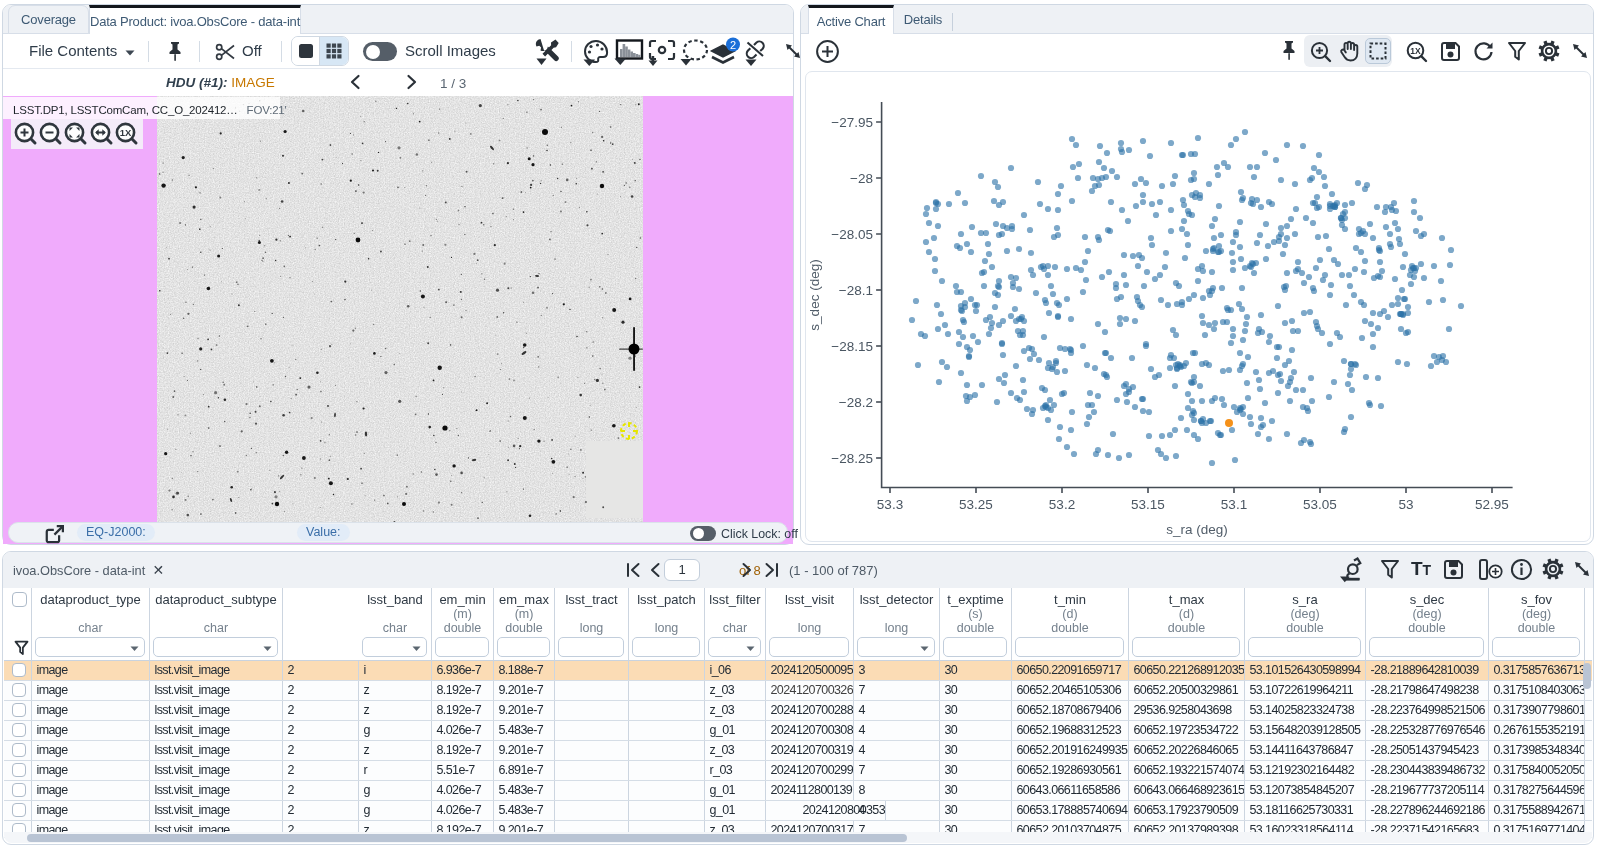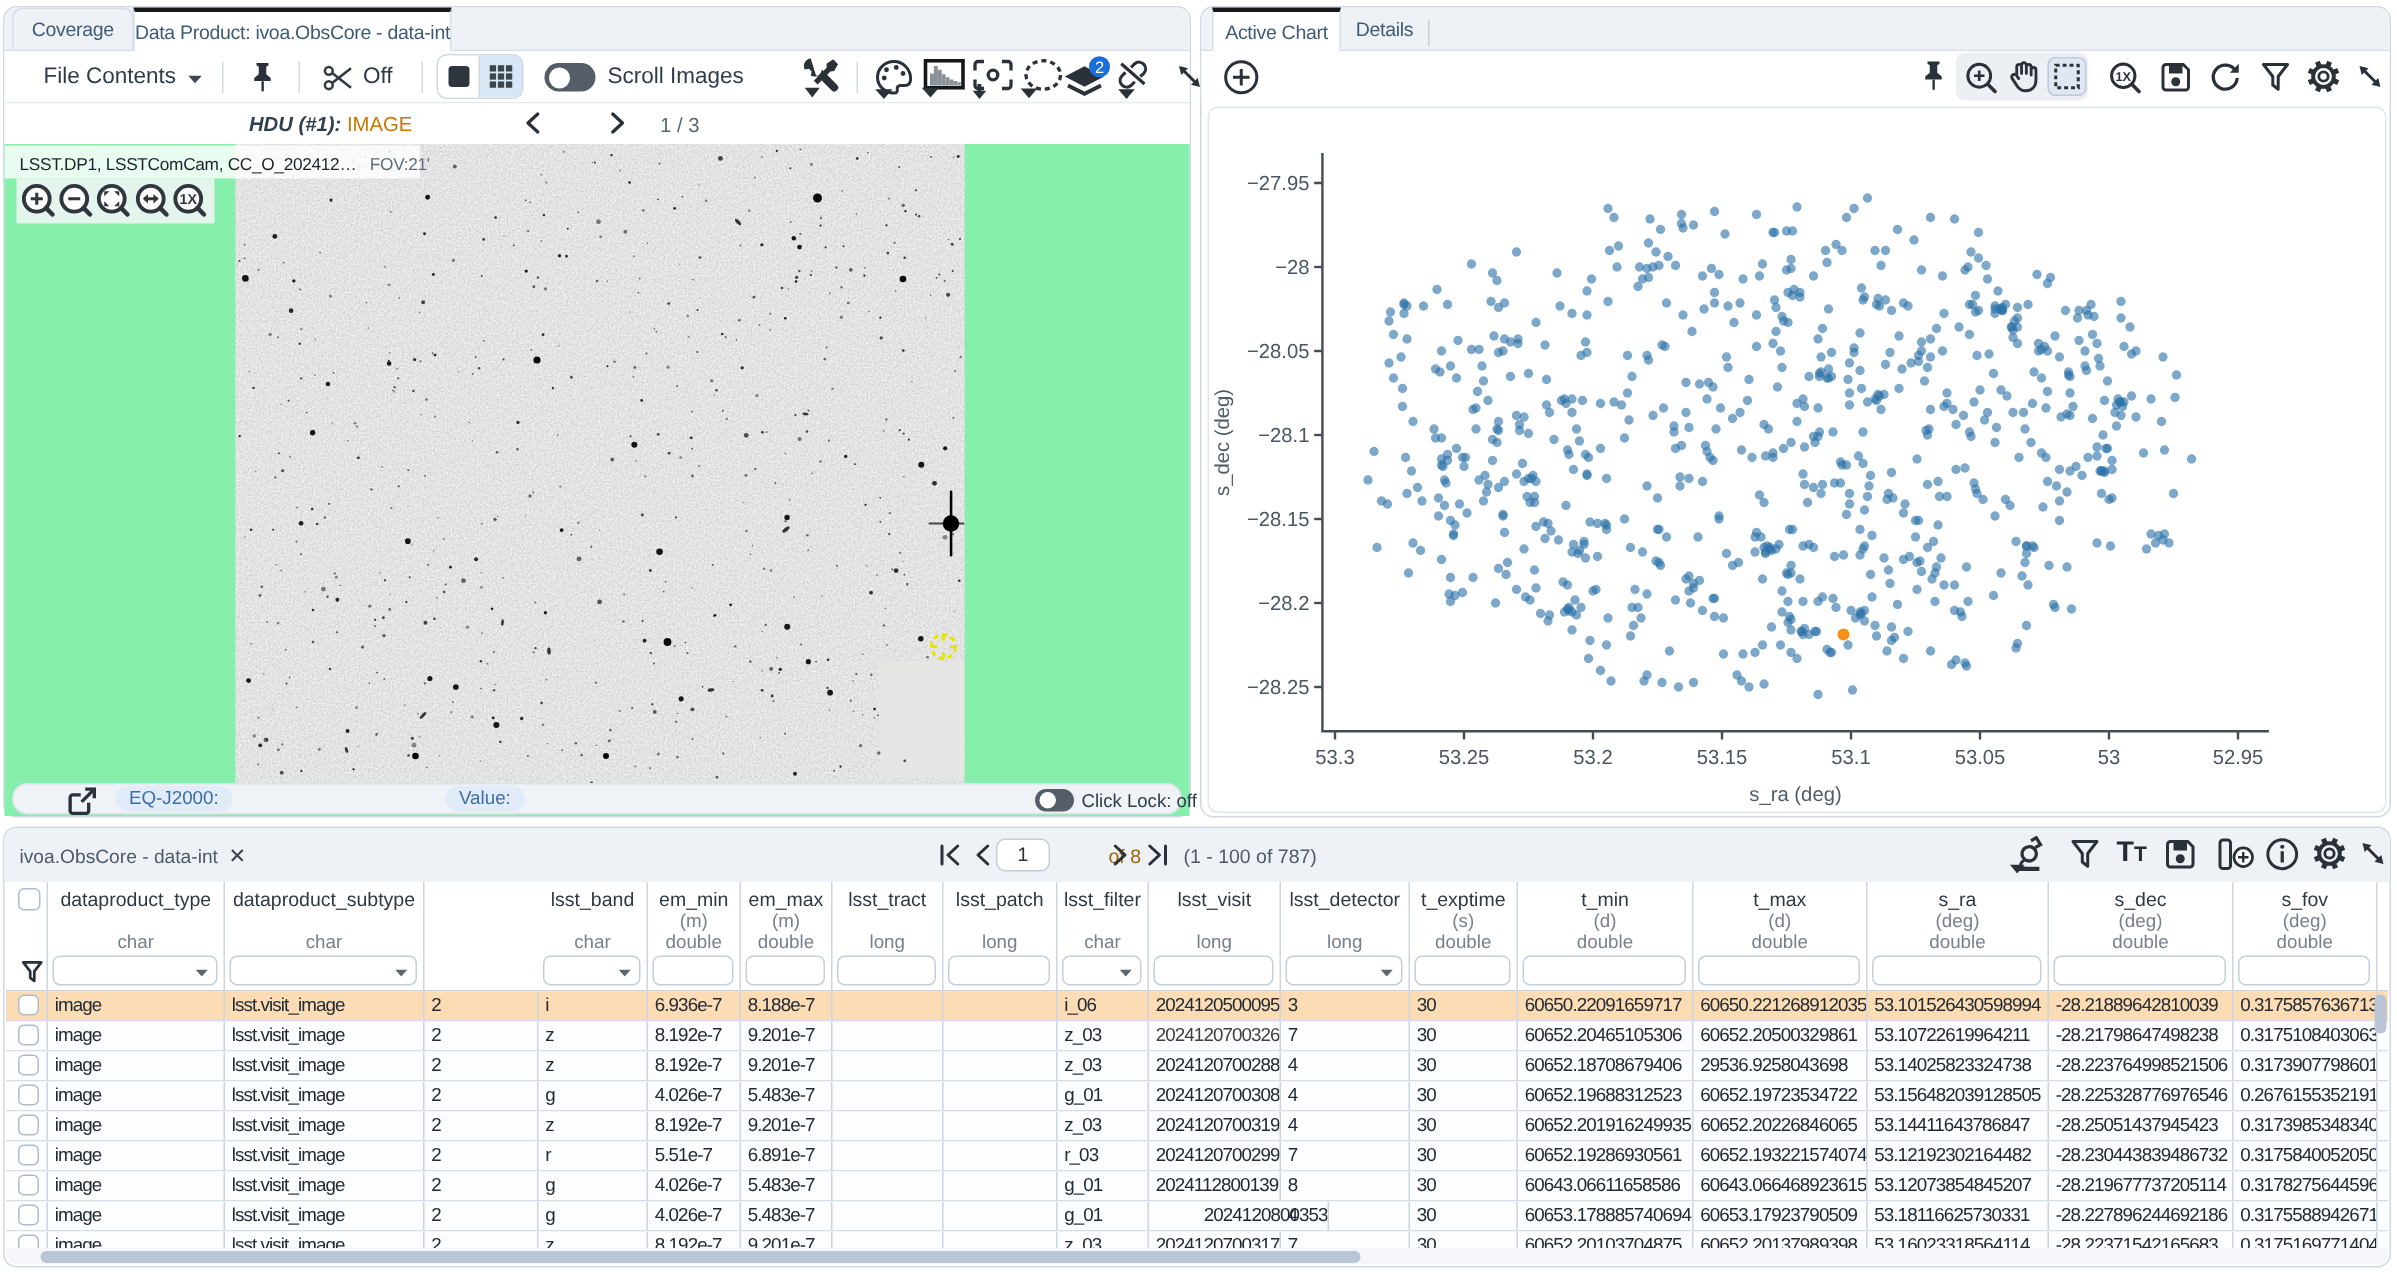--- a/index.html
+++ b/index.html
@@ -156,21 +156,21 @@
   <div id="hdu-row" style="position:absolute;left:0;top:64px;right:0;height:28px;background:#fff;">
     <div style="position:absolute;left:163px;top:6px;font-size:13.5px;font-style:italic;font-weight:bold;color:#31404e;">HDU (#1):<span style="font-style:normal;font-weight:normal;color:#c77800;">&nbsp;IMAGE</span></div>
     <svg class="icon" style="left:345px;top:5px;" width="14" height="16" viewBox="0 0 14 16">
         <path d="M10.5 2 L4 8 L10.5 14" fill="none" stroke="#2a3138" stroke-width="2.2" stroke-linecap="round" stroke-linejoin="round"></path>
       </svg>
     <svg class="icon" style="left:402px;top:5px;" width="14" height="16" viewBox="0 0 14 16">
         <path d="M3.5 2 L10 8 L3.5 14" fill="none" stroke="#2a3138" stroke-width="2.2" stroke-linecap="round" stroke-linejoin="round"></path>
       </svg>
     <div style="position:absolute;left:437px;top:7px;font-size:13.5px;color:#5a6672;">1 / 3</div>
   </div>
-  <div id="img-area" style="position:absolute;left:0;top:91px;right:0;bottom:0;background:#86efac;overflow:hidden;">
+  <div id="img-area" style="position:absolute;left:0;top:91px;right:0;bottom:0;background:#f0abfc;overflow:hidden;">
     <svg style="position:absolute;left:154px;top:0px;display:block;" width="486" height="429" viewBox="0 0 486 429">
         <defs>
           <filter id="nz" x="0" y="0" width="100%" height="100%" color-interpolation-filters="sRGB">
             <feTurbulence type="fractalNoise" baseFrequency="0.8" numOctaves="2" seed="7" stitchTiles="stitch"></feTurbulence>
             <feColorMatrix type="saturate" values="0"></feColorMatrix>
             <feComponentTransfer>
               <feFuncR type="linear" slope="0.30" intercept="0.74"></feFuncR>
               <feFuncG type="linear" slope="0.30" intercept="0.74"></feFuncG>
               <feFuncB type="linear" slope="0.30" intercept="0.74"></feFuncB>
               <feFuncA type="linear" slope="0" intercept="1"></feFuncA>

